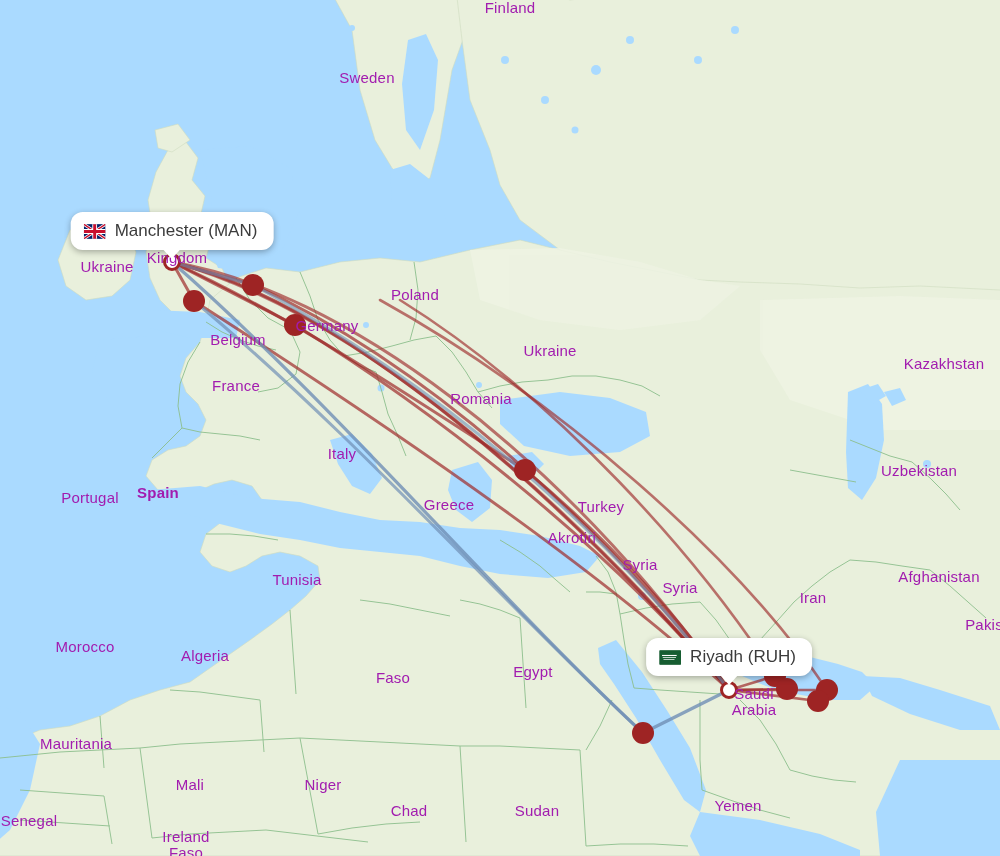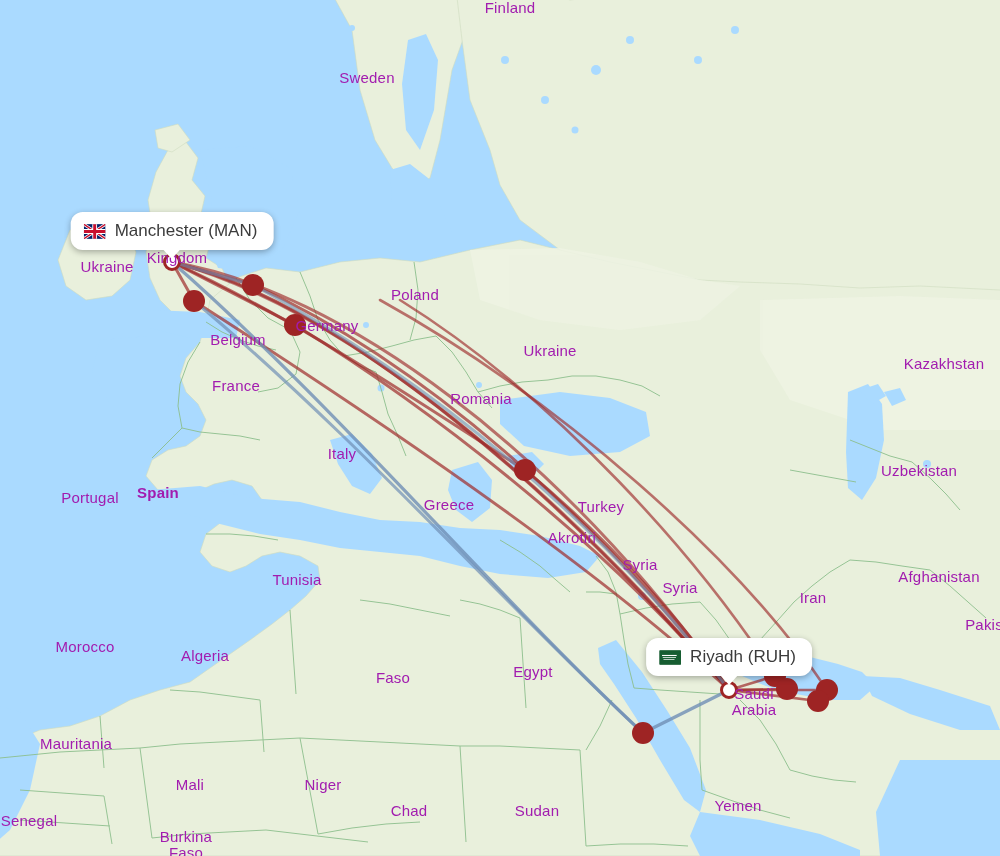--- a/index.html
+++ b/index.html
@@ -307,21 +307,21 @@
         <div>Arabia</div>
       </div>
       <div class="country-label" style="left: 76px; top: 743px;">Mauritania</div>
       <div class="country-label" style="left: 738px; top: 805px;">Yemen</div>
       <div class="country-label" style="left: 190px; top: 784px;">Mali</div>
       <div class="country-label" style="left: 311px; top: 784px; padding-left: 24px;">Niger</div>
       <div class="country-label" style="left: 409px; top: 810px;">Chad</div>
       <div class="country-label" style="left: 537px; top: 810px;">Sudan</div>
       <div class="country-label" style="left: 29px; top: 820px;">Senegal</div>
       <div class="country-label two-line" style="left: 186px; top: 845px;">
-        <div>Burkina</div>
+        <div>Ireland</div>
         <div>Faso</div>
       </div>
     </div>
 
   <div class="airport-tooltip" id="tooltip-origin" style="left: 172px; top: 250px;">
     <span class="flag">
       <svg viewBox="0 0 60 40" width="22" height="15" xmlns="http://www.w3.org/2000/svg">
         <rect width="60" height="40" fill="#012169"></rect>
         <path d="M0,0 L60,40 M60,0 L0,40" stroke="#fff" stroke-width="8"></path>
         <path d="M0,0 L60,40 M60,0 L0,40" stroke="#C8102E" stroke-width="4"></path>

